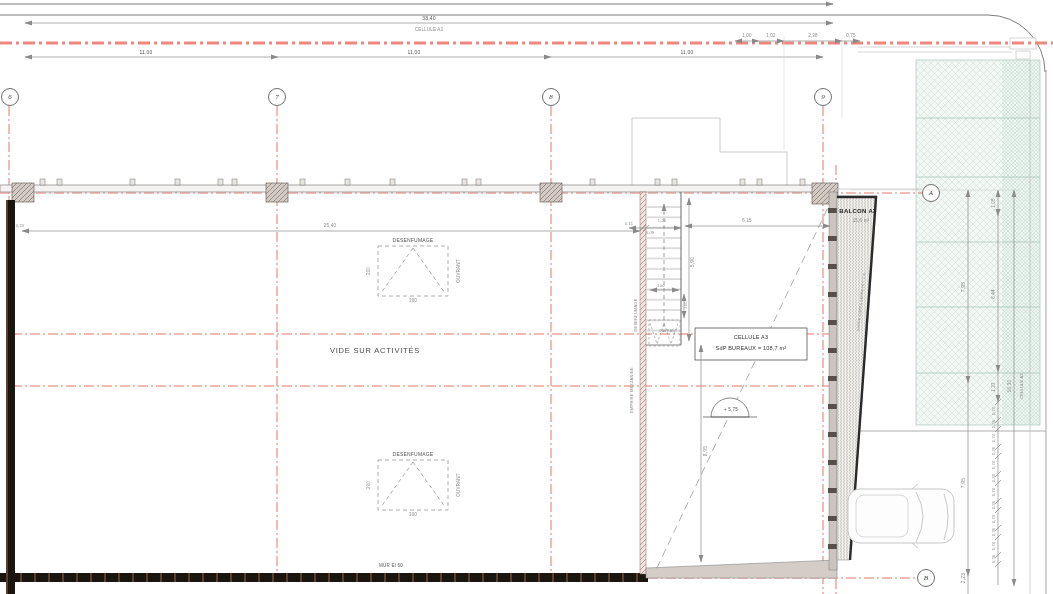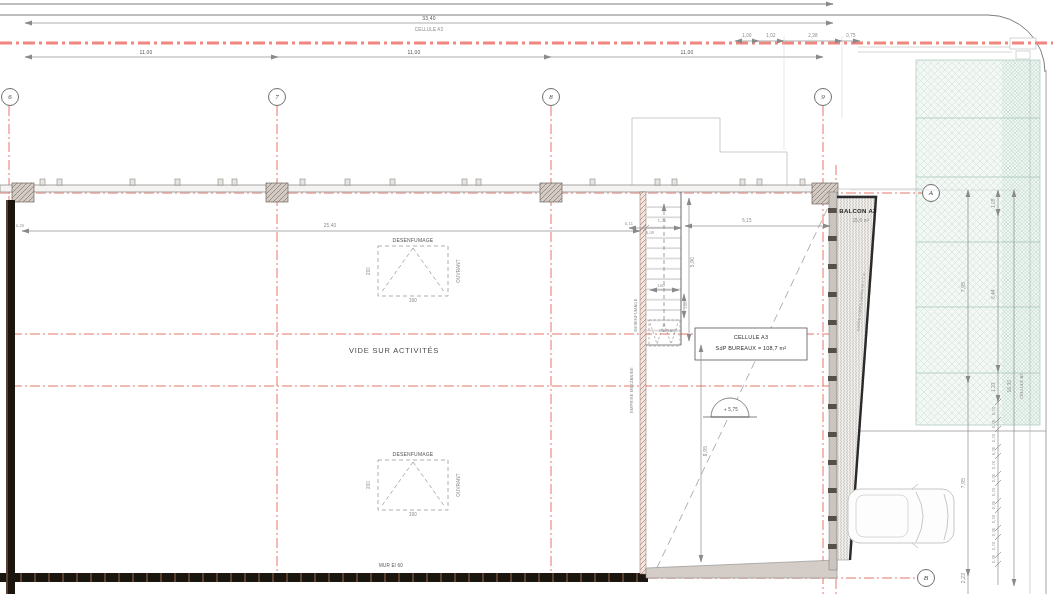--- a/index.html
+++ b/index.html
@@ -224,21 +224,21 @@
 <span class="t d" style="left:414px;top:52px">11,00</span>
 <span class="t d" style="left:687px;top:52px">11,00</span>
 <span class="t it" style="left:10px;top:97px">6</span>
 <span class="t it" style="left:277px;top:97px">7</span>
 <span class="t it" style="left:551px;top:97px">8</span>
 <span class="t it" style="left:823px;top:97px">9</span>
 <span class="t it" style="left:931px;top:193px">A</span>
 <span class="t it" style="left:926px;top:578px">B</span>
 <span class="t f4" style="left:20px;top:226px">0,20</span>
 <span class="t f45" style="left:330px;top:226px">25,40</span>
-<span class="t big" style="left:394px;top:351px">VIDE SUR ACTIVITÉS</span>
+<span class="t big" style="left:375px;top:351px">VIDE SUR ACTIVITÉS</span>
 <span class="t f45 d" style="left:391px;top:566px">MUR EI 60</span>
 
 <span class="t d" style="left:413px;top:240px">DESENFUMAGE</span>
 <span class="t rot f45" style="left:369px;top:271px">200</span>
 <span class="t rot f45" style="left:459px;top:271px">OUVRANT</span>
 <span class="t f45" style="left:413px;top:301px">300</span>
 <span class="t d" style="left:413px;top:454px">DESENFUMAGE</span>
 <span class="t rot f45" style="left:369px;top:485px">200</span>
 <span class="t rot f45" style="left:459px;top:485px">OUVRANT</span>
 <span class="t f45" style="left:413px;top:515px">300</span>

